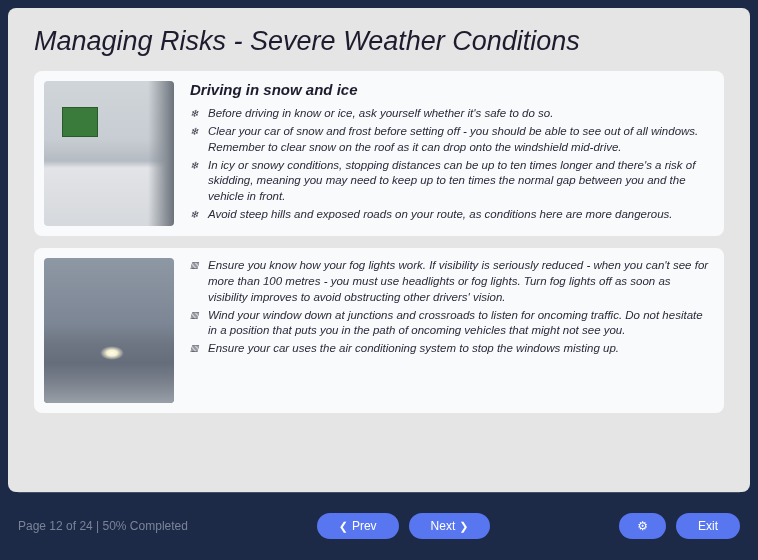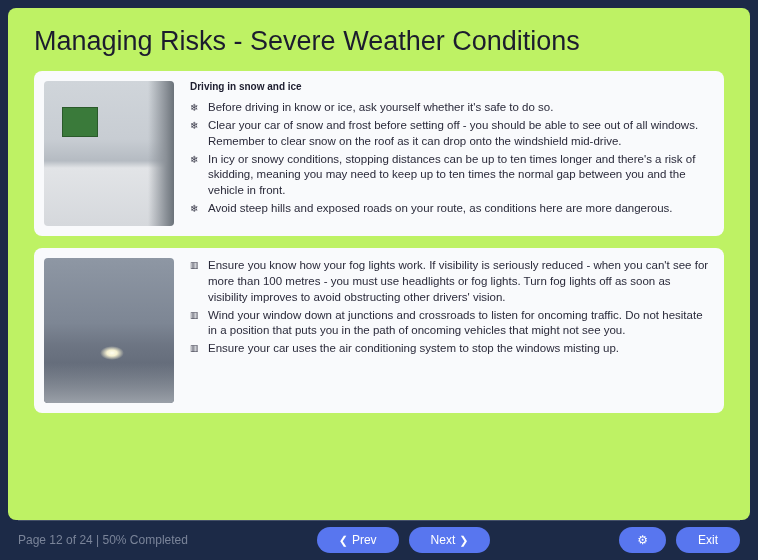--- a/index.html
+++ b/index.html
@@ -4,25 +4,26 @@
 <style>
 * { margin: 0; padding: 0; box-sizing: border-box; }
 body {
   width: 758px; height: 560px;
   background: #1c2a47;
   font-family: -apple-system, BlinkMacSystemFont, "Segoe UI", Arial, sans-serif;
   display: flex; flex-direction: column;
   padding: 8px 8px 0 8px;
 }
 .page-panel {
-  background: #bef264;
+  background: #e5e5e5;
   border-radius: 8px;
   flex: 1;
   padding: 18px 26px;
   overflow: hidden;
+  font-style: italic;
 }
 .page-title {
   font-size: 27px;
   font-weight: 400;
   color: #1c1c2e;
   margin-bottom: 14px;
 }
 .card {
   background: #f9fafc;
   border-radius: 8px;
@@ -73,21 +74,21 @@
 .img-fog::after {
   
   content: "";
   position: absolute;
   left: 0; bottom: 0;
   width: 100%; height: 40px;
   background: linear-gradient(to top, #9aa0a8 0%, transparent 100%);
 }
 .card-body { flex: 1; }
 .card-heading {
-  font-size: 10px;
+  font-size: 15px;
   font-weight: 700;
   color: #1c1c2e;
   margin-bottom: 8px;
 }
 .bullet-list { list-style: none; }
 .bullet-list li {
   font-size: 11.5px;
   line-height: 1.38;
   color: #2a2a3a;
   padding-left: 18px;
@@ -96,21 +97,21 @@
 }
 .bullet-list li::before {
   position: absolute;
   left: 0; top: 1px;
   font-size: 10px;
   color: #3a3a4a;
 }
 .snow-list li::before { content: "❄"; }
 .fog-list li::before { content: "▥"; font-size: 9px; letter-spacing: -1px; }
 .footer {
-  height: 40px;
+  height: 68px;
   display: flex;
   align-items: center;
   padding: 0 10px;
   position: relative;
 }
 .footer::before {
   content: "";
   position: absolute;
   top: 0; left: 10px; right: 10px;
   height: 1px;

